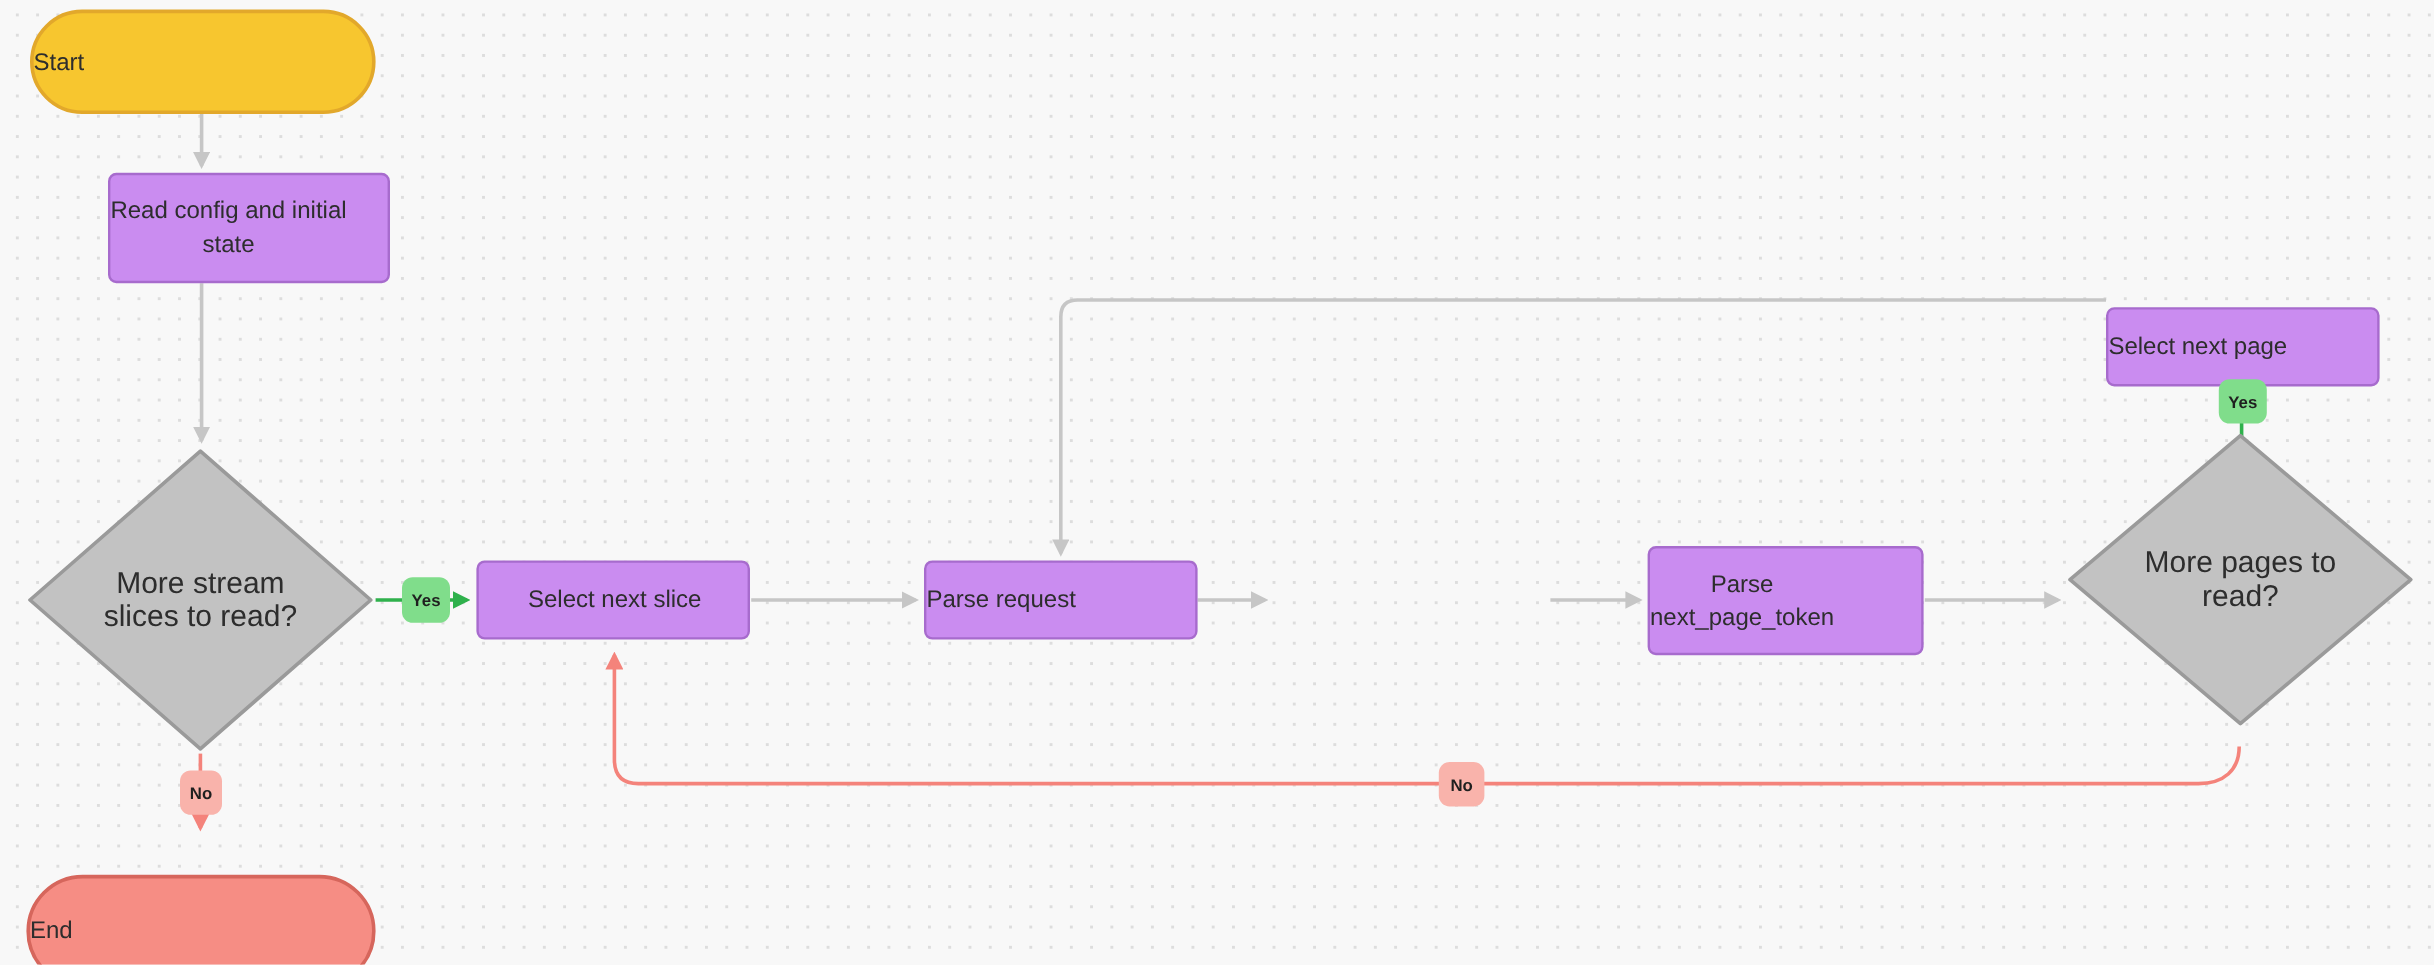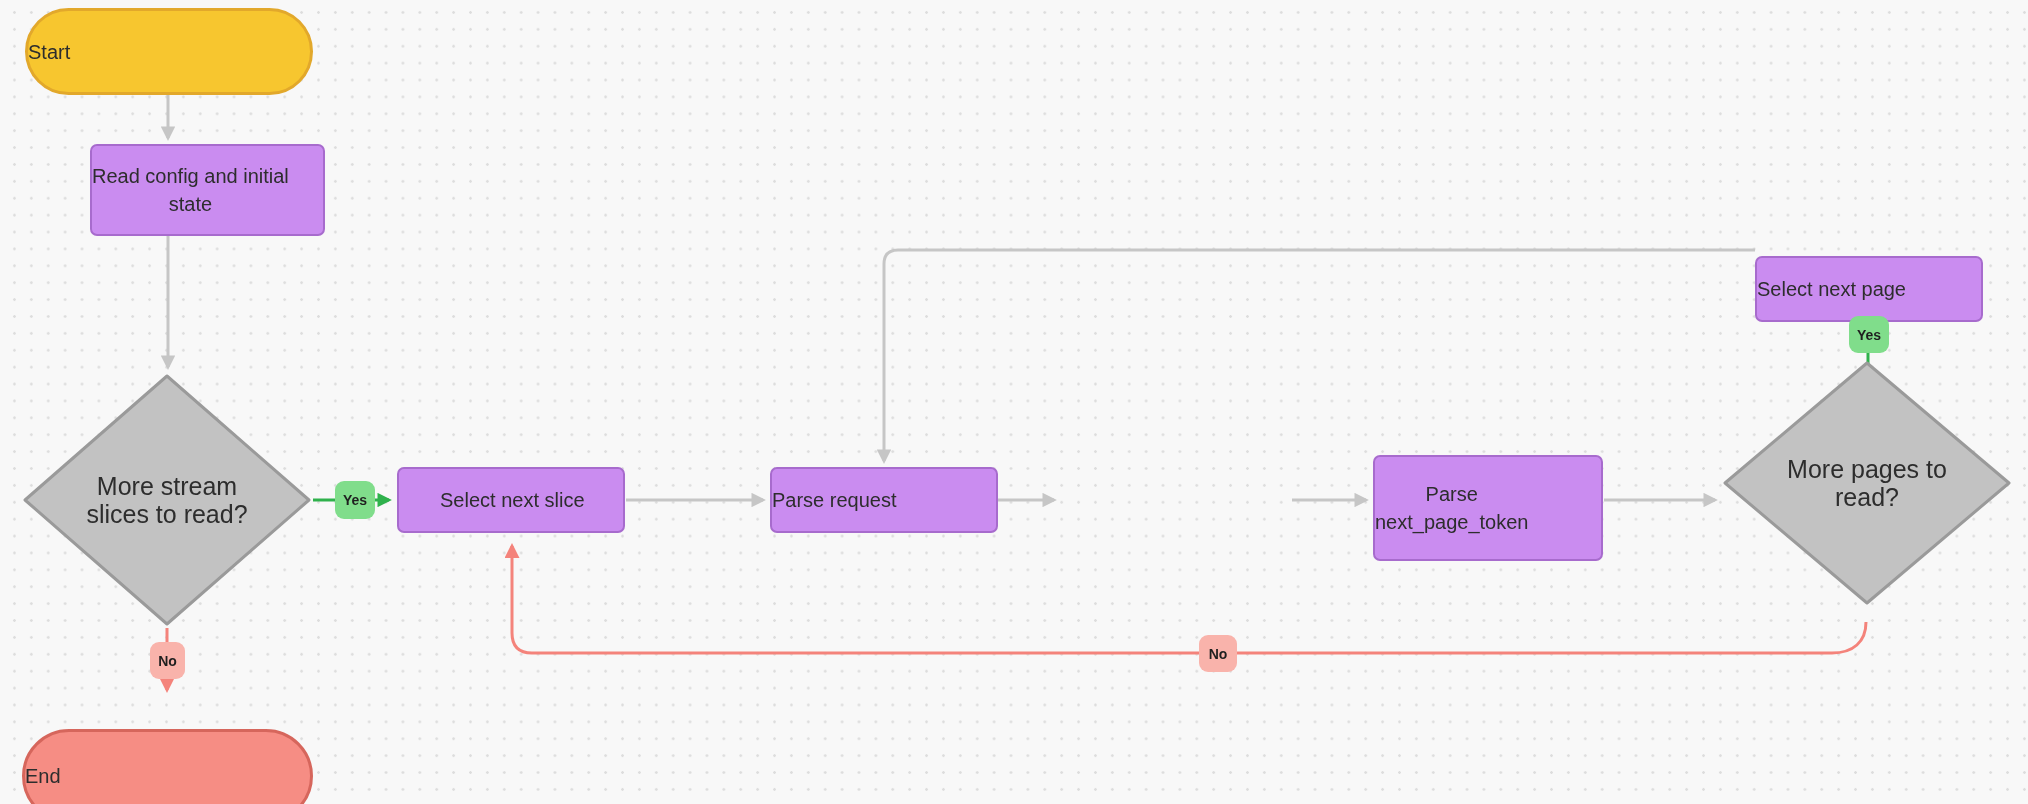--- a/index.html
+++ b/index.html
@@ -91,21 +91,21 @@
 
   <div class="node process" style="left:397px;top:467px;width:228px;height:66px;padding-left:41px;">
     <span>Select next slice</span>
   </div>
 
   <div class="node process" style="left:770px;top:467px;width:228px;height:66px;">
     <span>Parse request</span>
   </div>
 
 
-  <div class="node process" style="left:1373px;top:455px;width:230px;height:106px;">
+  <div class="node process" style="left:1373px;top:455px;width:230px;height:91px;">
     <span>Parse
 next_page_token</span>
   </div>
 
   <div class="decision-wrap" style="left:1722px;top:360px;width:290px;height:246px;">
     <svg width="290" height="246" viewBox="0 0 290 246">
       <polygon points="145,3 287,123 145,243 3,123" stroke-width="3" stroke-linejoin="round" style="fill:var(--decision_fill);stroke:var(--decision_border)"></polygon>
     </svg>
     <div class="decision-text">More pages to
 read?</div>

